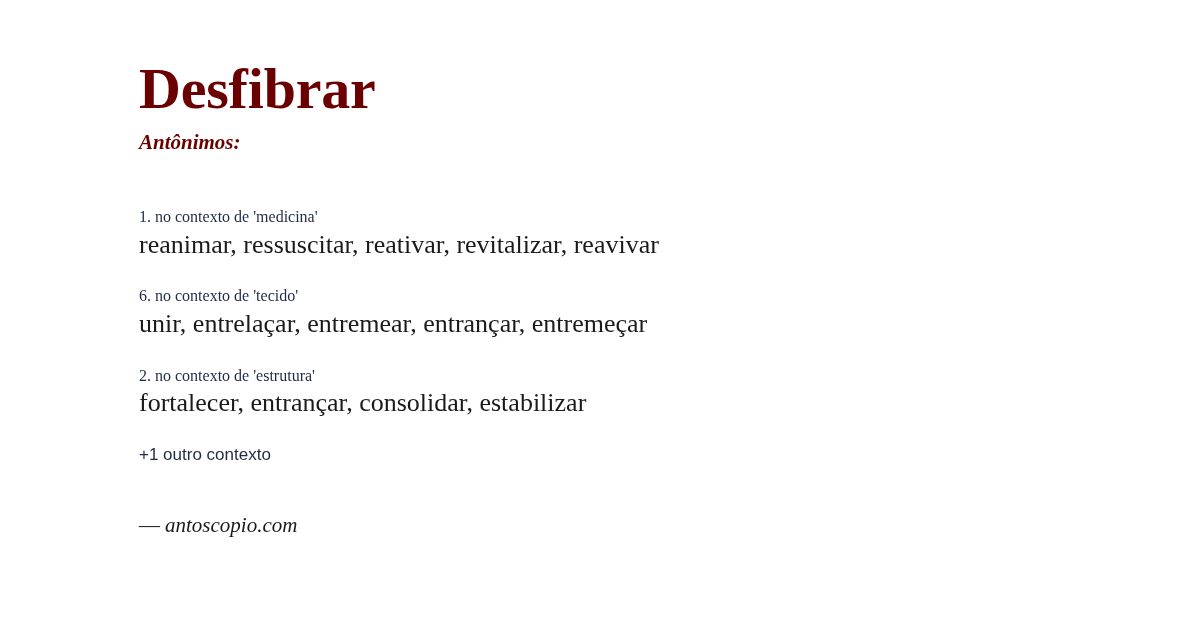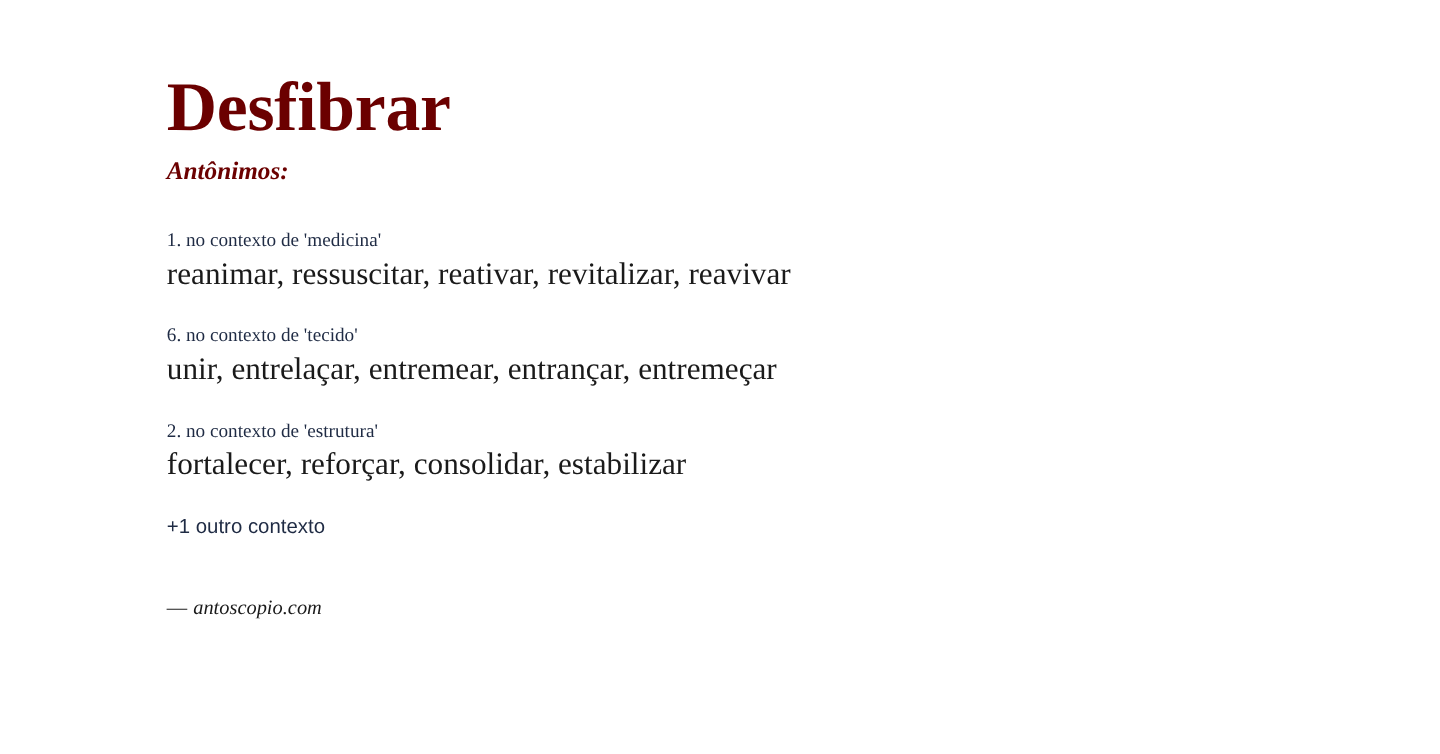--- a/index.html
+++ b/index.html
@@ -39,21 +39,21 @@
     font-weight: bold;
     font-style: italic;
     font-size: 21px;
     line-height: 1.0;
     color: #6b0000;
     margin: 14px 0 0 0;
     padding: 0;
   }
 
   .senses {
-    margin-top: 39px;
+    margin-top: 55px;
   }
 
   .sense {
     margin-bottom: 27px;
   }
 
   .sense-context {
     font-family: "Liberation Serif", "DejaVu Serif", serif;
     font-size: 16px;
     line-height: 1.1;
@@ -75,21 +75,21 @@
     font-family: Liberation Sans, sans-serif;
     font-size: 17px;
     line-height: 1.1;
     color: #1f2b44;
     margin: 15px 0 0 0;
   }
 
   .attribution {
     font-family: "Liberation Serif", "DejaVu Serif", serif;
     font-style: italic;
-    font-size: 17px;
+    font-size: 21px;
     line-height: 1.1;
     color: #1a1a1a;
     margin: 49px 0 0 0;
   }
   .attribution .dash {
     font-style: normal;
     margin-right: 5px;
   }
 </style>
 </head>
@@ -108,21 +108,21 @@
       <div class="sense-words">reanimar, ressuscitar, reativar, revitalizar, reavivar</div>
     </div>
 
     <div class="sense">
       <div class="sense-context">6. no contexto de 'tecido'</div>
       <div class="sense-words">unir, entrelaçar, entremear, entrançar, entremeçar</div>
     </div>
 
     <div class="sense">
       <div class="sense-context">2. no contexto de 'estrutura'</div>
-      <div class="sense-words">fortalecer, reforçar, consolidar, estabilizar</div>
+      <div class="sense-words">fortalecer, entrançar, consolidar, estabilizar</div>
     </div>
 
   </div>
 
   <div class="more-contexts">+1 outro contexto</div>
 
   <div class="attribution">
     <span class="dash">—</span><span>antoscopio.com</span>
   </div>
 

